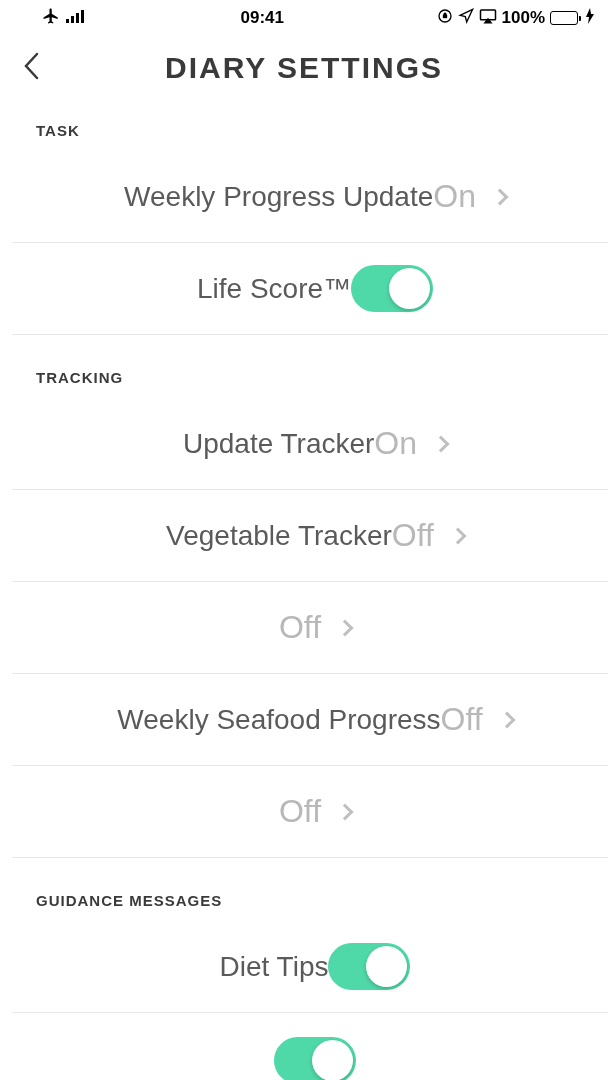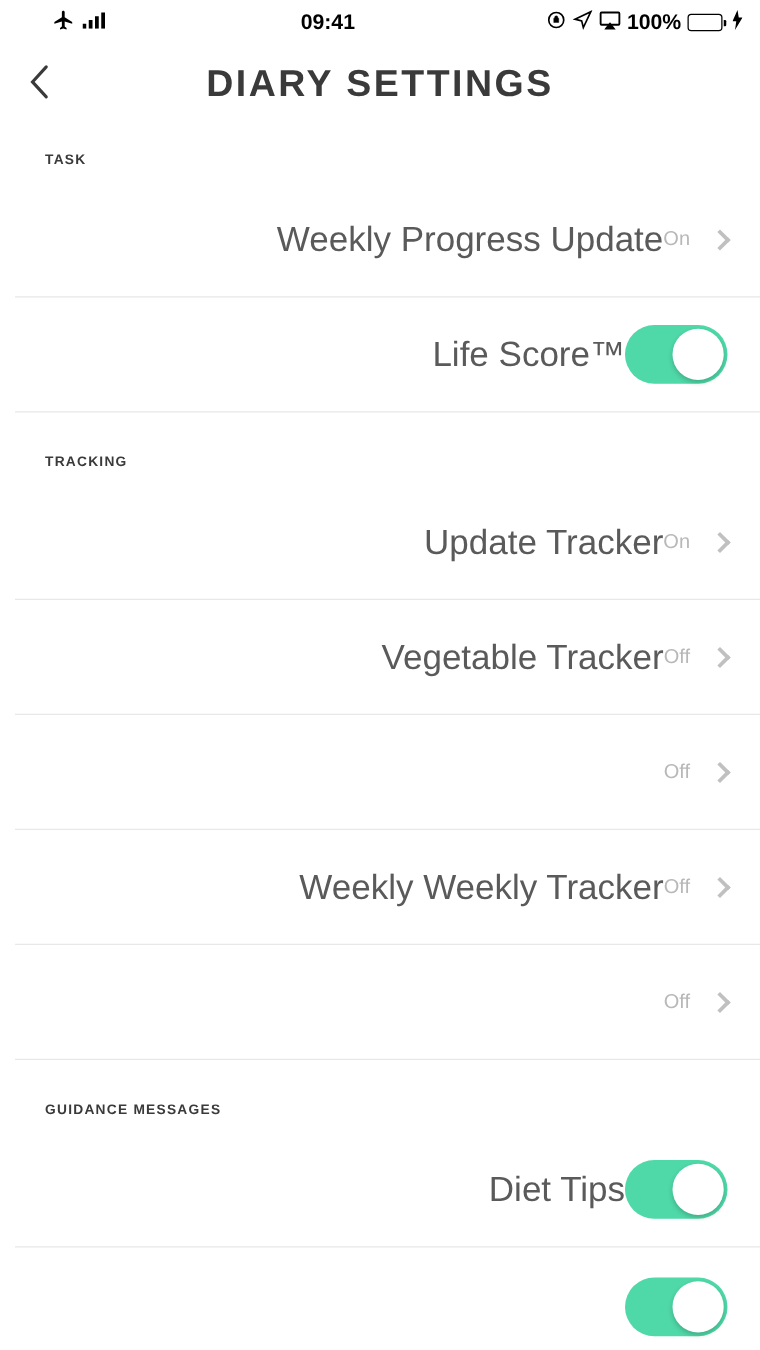--- a/index.html
+++ b/index.html
@@ -76,49 +76,49 @@
     .page-title {
       width: 100%;
       text-align: center;
       font-size: 30px;
       font-weight: 700;
       letter-spacing: 2px;
       color: #3a3a3a;
     }
     .section-header {
       padding: 18px 36px 12px 36px;
-      font-size: 11px;
+      font-size: 15px;
       font-weight: 700;
       letter-spacing: 1px;
       color: #3a3a3a;
     }
     .row {
       display: flex;
       align-items: center;
-      justify-content: flex-end;
+      justify-content: center;
       padding: 0 26px 0 36px;
       height: 92px;
       border-bottom: 1px solid #e8e8e8;
       margin-left: 12px;
     }
     .row:first-of-type {
       margin-top: 12px;
     }
     .row-label {
       font-size: 28px;
       font-weight: 300;
       color: #5a5a5a;
     }
     .row-right {
       display: flex;
       align-items: center;
       gap: 18px;
     }
     .row-value {
-      font-size: 16px;
+      font-size: 32px;
       font-weight: 300;
       color: #b8b8b8;
     }
     .chevron {
       width: 12px;
       height: 12px;
       border-top: 3px solid #c0c0c0;
       border-right: 3px solid #c0c0c0;
       transform: rotate(45deg);
     }
@@ -241,21 +241,21 @@
 </div>
 
 <div class="row">
   <div class="row-right">
     <span class="row-value">Off</span>
     <span class="chevron"></span>
   </div>
 </div>
 
 <div class="row">
-  <div class="row-label">Weekly Weekly Tracker</div>
+  <div class="row-label">Weekly Seafood Progress</div>
   <div class="row-right">
     <span class="row-value">Off</span>
     <span class="chevron"></span>
   </div>
 </div>
 
 <div class="row">
   <div class="row-right">
     <span class="row-value">Off</span>
     <span class="chevron"></span>

